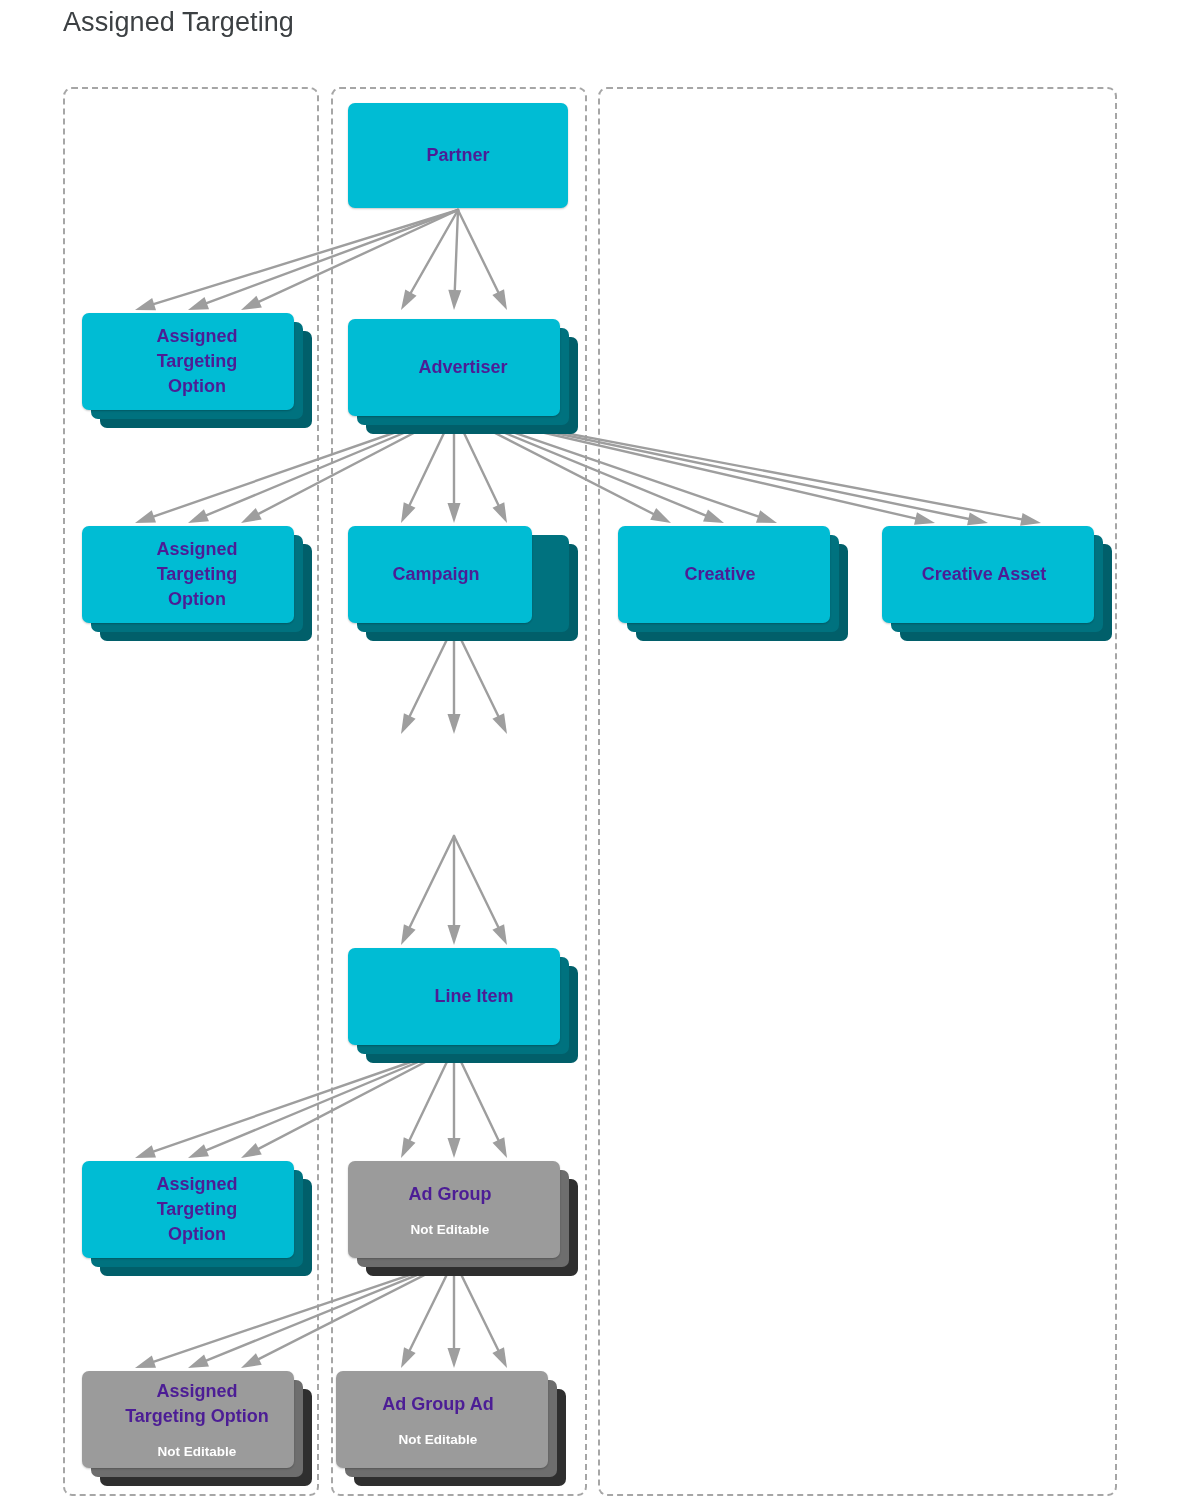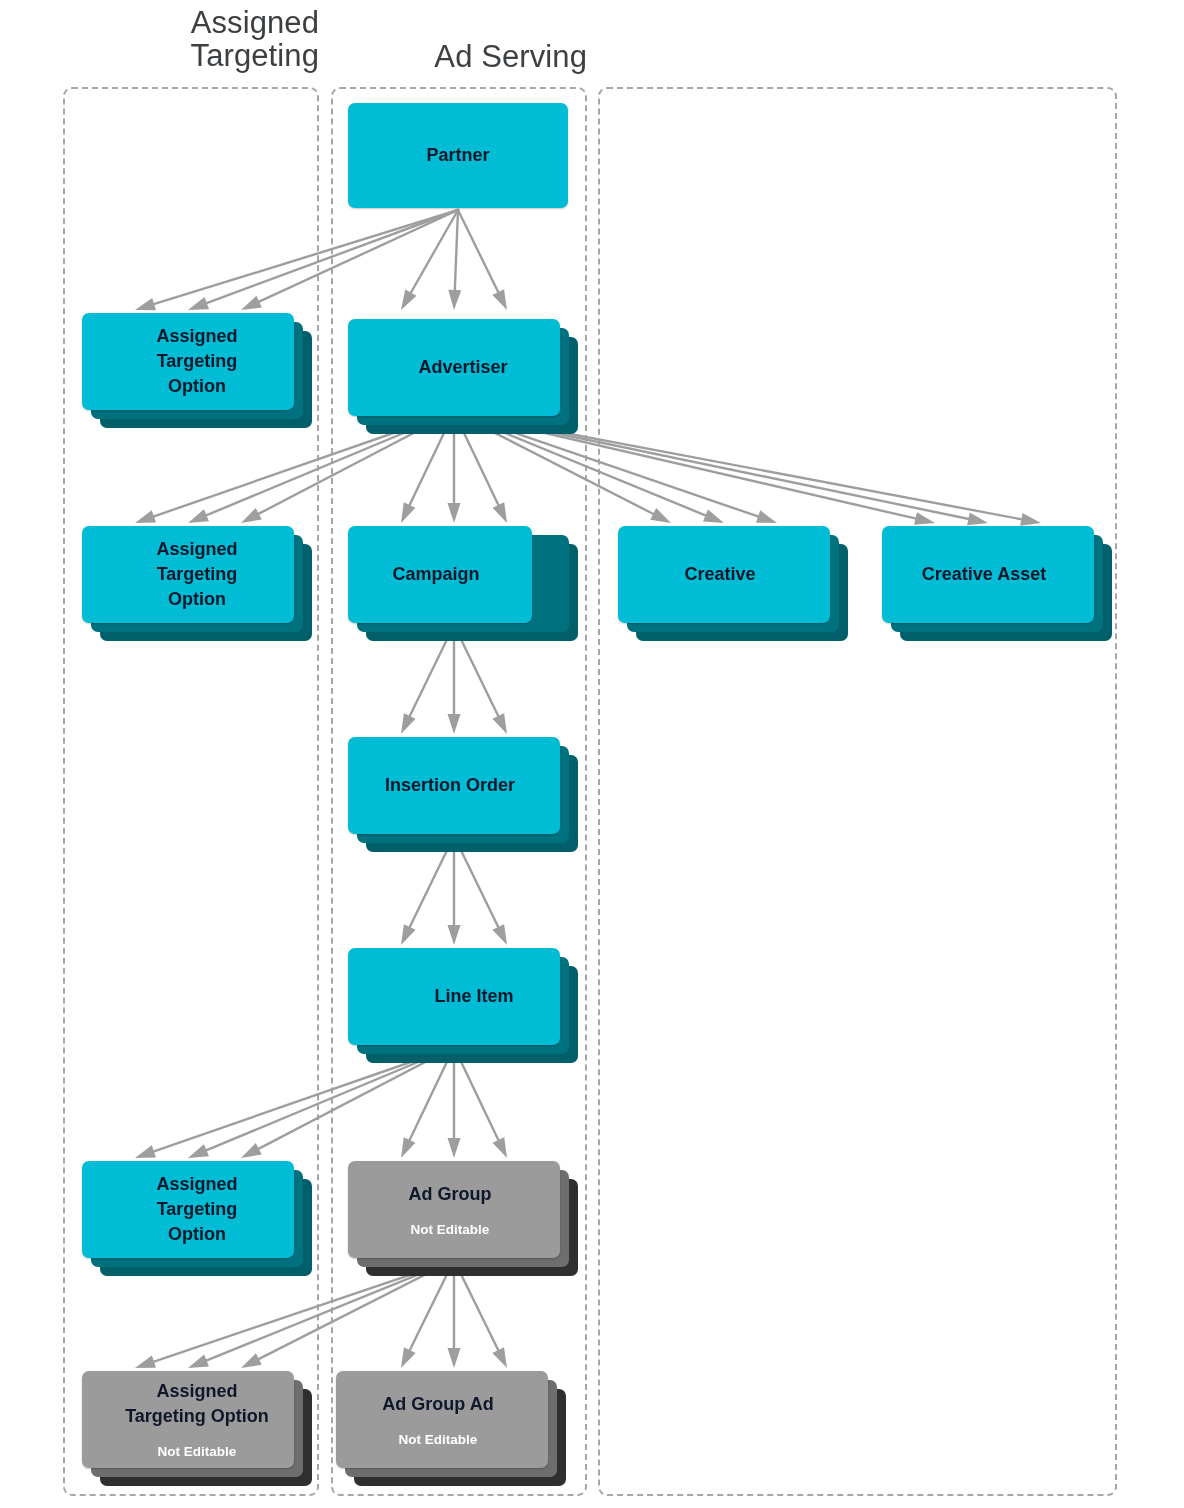--- a/index.html
+++ b/index.html
@@ -20,23 +20,23 @@
     position: absolute;
     left: 0; top: 0;
     width: 1184px;
     height: 1508px;
     pointer-events: none;
   }
 
   
   .col-header {
     position: absolute;
-    text-align: right;
+    text-align: left;
     color: #3c4043;
-    font-size: 31px;
+    font-size: 27px;
     line-height: 33px;
     font-weight: 400;
     letter-spacing: 0.1px;
   }
 
   
   .group-box {
     position: absolute;
     border: 2px dashed #a6a6a6;
     border-radius: 9px;
@@ -63,21 +63,21 @@
     box-shadow: 0 1px 2px rgba(0,0,0,0.22);
   }
   .cyan  { background: #00bcd4; }
   .cyan-dark { background: #00727f; }
   .cyan-darker { background: #015f6a; }
   .gray  { background: #9b9b9b; }
   .gray-dark { background: #6e6e6e; }
   .gray-darker { background: #2f2f2f; }
 
   .node-title {
-    color: #0f172a;
+    color: #4c1d95;
     font-weight: bold;
     font-size: 18px;
     line-height: 25px;
     text-align: center;
     white-space: pre-line;
   }
   .node-sub {
     color: #ffffff;
     font-weight: bold;
     font-size: 13.5px;
@@ -89,23 +89,20 @@
   .shift-left  { transform: translateX(-4px); }
 </style>
 </head>
 <body>
 
 <div id="stage">
 
   <div class="col-header" style="left:63px; top:6px; width:256px;">
     <span>Assigned
 Targeting</span>
-  </div>
-  <div class="col-header" style="left:331px; top:40px; width:256px;">
-    <span>Ad Serving</span>
   </div>
 
   <div class="group-box" style="left:63px; top:87px; width:256px; height:1409px;"></div>
   <div class="group-box" style="left:331px; top:87px; width:256px; height:1409px;"></div>
   <div class="group-box" style="left:598px; top:87px; width:519px; height:1409px;"></div>
 
   <svg id="edges" viewBox="0 0 1184 1508" width="1184" height="1508">
       <line x1="458" y1="210" x2="151.23952197616873" y2="304.9722842179044" stroke="#9e9e9e" stroke-width="2.4" stroke-linecap="round"></line>
       <polygon points="135,310 152.1829580552796,297.8758112654701 156.0276818886468,310.2942692472462" fill="#9e9e9e"></polygon>
       <line x1="458" y1="210" x2="203.94172893230296" y2="304.0956559509989" stroke="#9e9e9e" stroke-width="2.4" stroke-linecap="round"></line>
@@ -231,27 +228,20 @@
   </div>
 
   <div class="node" style="left:882px; top:526px; width:213px; height:115px; z-index:10;">
     <div class="card cyan-darker layer-back" style="left:18px; top:18px; width:212px; height:97px;"></div>
     <div class="card cyan-dark layer-mid" style="left:9px;  top:9px;  width:212px; height:97px;"></div>
     <div class="card cyan layer-front" style="left:0; top:0; width:212px; height:97px;">
       <div class="node-title shift-left">Creative Asset</div>
     </div>
   </div>
 
-  <div class="node" style="left:348px; top:737px; width:230px; height:115px; z-index:10;">
-    <div class="card cyan-darker layer-back" style="left:18px; top:18px; width:212px; height:97px;"></div>
-    <div class="card cyan-dark layer-mid" style="left:9px;  top:9px;  width:212px; height:97px;"></div>
-    <div class="card cyan layer-front" style="left:0; top:0; width:212px; height:97px;">
-      <div class="node-title shift-left">Insertion Order</div>
-    </div>
-  </div>
 
   <div class="node" style="left:348px; top:948px; width:230px; height:115px; z-index:10;">
     <div class="card cyan-darker layer-back" style="left:18px; top:18px; width:212px; height:97px;"></div>
     <div class="card cyan-dark layer-mid" style="left:9px;  top:9px;  width:212px; height:97px;"></div>
     <div class="card cyan layer-front" style="left:0; top:0; width:212px; height:97px;padding-left:48px;">
       <div class="node-title shift-left">Line Item</div>
     </div>
   </div>
 
   <div class="node" style="left:82px; top:1161px; width:230px; height:115px; z-index:10;">

